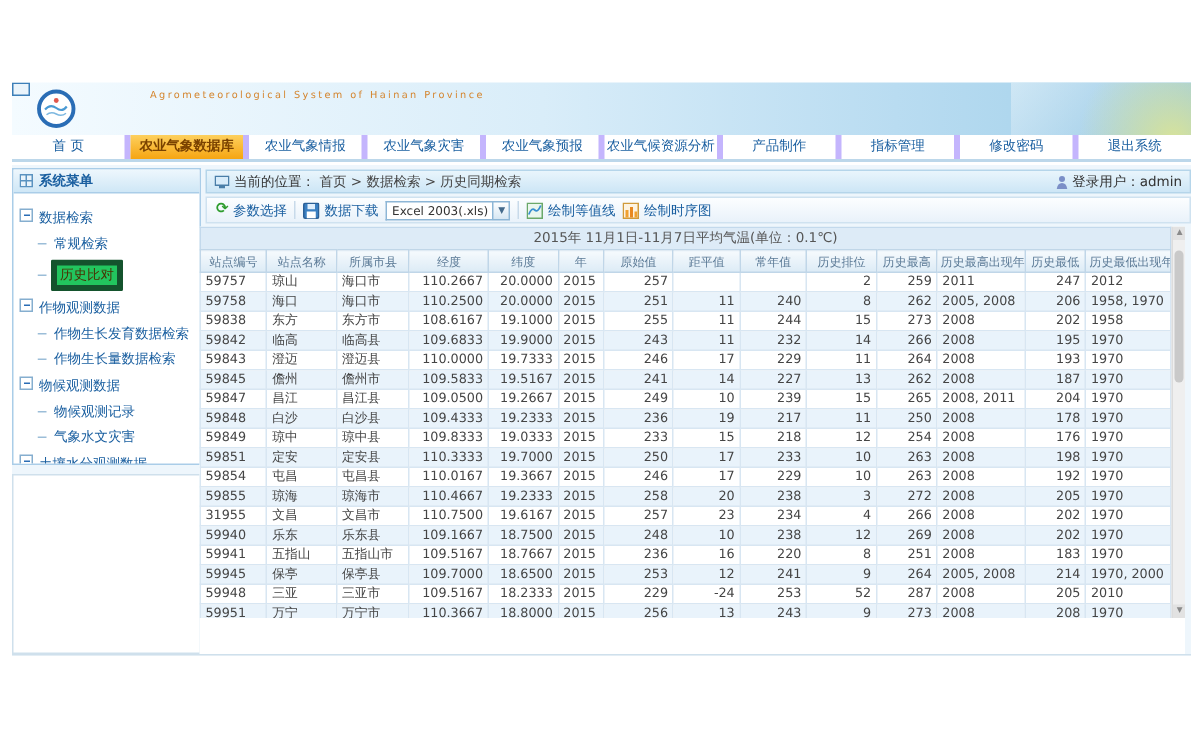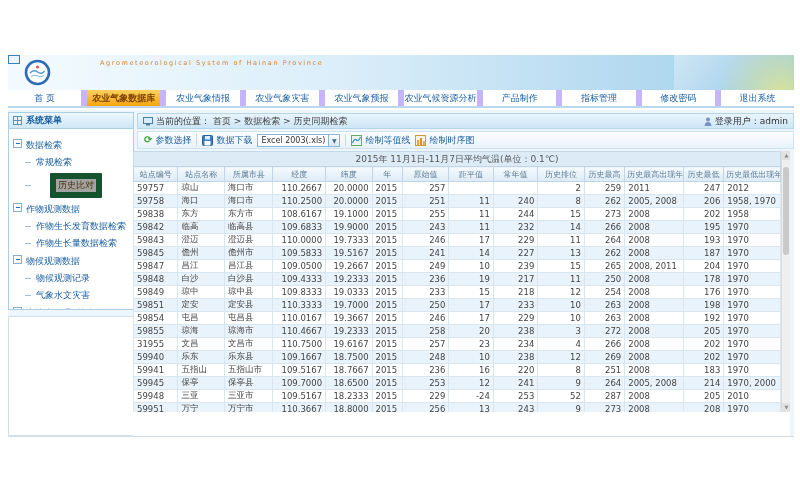--- a/index.html
+++ b/index.html
@@ -21,21 +21,21 @@
   .app-subtitle { font-size:6.5px; color:#d4852e; letter-spacing:1.6px; margin-top:1px; white-space:nowrap; }
   .slogan { position:absolute; left:555px; top:4px; text-align:left; z-index:2;margin-top:44px; }
   .slogan-l1 { font-size:8.5px; color:#3b87c8; letter-spacing:2px; font-weight:bold; }
   .slogan-l2 { font-size:8.5px; color:#4d94cf; letter-spacing:1px; margin-top:3px; margin-left:14px;
     background:rgba(255,255,255,0.5); padding:0 3px; border-radius:2px; display:inline-block; }
 
   
   .nav { position:absolute; left:8px; top:90px; width:786px; height:18px; background:#ffffff;
     display:flex; border-bottom:2px solid #bcd7ea; }
   .nav-item { flex:1; text-align:center; font-size:9px; color:#1a5fa0; line-height:17px;
-    border-right:6px solid #c4b5fd; white-space:nowrap; overflow:hidden; cursor:pointer; }
+    border-right:4px solid #c4b5fd; white-space:nowrap; overflow:hidden; cursor:pointer; }
   .nav-item:last-child { border-right:none; }
   .nav-item.active { background:linear-gradient(#fdd05e,#f6a512); color:#7a4200; font-weight:bold; }
 
   
   .content-bg { position:absolute; left:8px; top:110px; width:786px; height:327px;
     background:#eef6fc; border-bottom:1px solid #cfe0ec; }
 
   
   .sidebar-panel { position:absolute; left:8px; width:126px; background:#ffffff;
     border:1px solid #aacde8; }
@@ -46,21 +46,21 @@
     padding-left:4px; font-size:9px; color:#1a5fa0; font-weight:bold; }
   .tree { padding:5px 2px 0 2px; }
   .tree-group { display:flex; align-items:flex-start; gap:4px; font-size:9px; color:#1a5fa0;
     margin:5px 0 3px 2px; cursor:pointer; white-space:nowrap;font-family:Liberation Mono, monospace; }
   .tgl { width:9px; height:9px; border:1px solid #85aecf; background:#fff; position:relative; flex:none; }
   .tgl::after { content:""; position:absolute; left:2px; top:3px; width:4px; height:1px; background:#2a6db5; }
   .tree-child { font-size:9px; color:#1a5fa0; margin:4px 0 4px 14px; display:flex;
     align-items:center; cursor:pointer; white-space:nowrap; overflow:hidden; }
   .tree-child .dash { display:inline-block; width:6px; height:1px; background:#9bbdd8; margin-right:3px; flex:none; }
   .tree-child .lbl { padding:0 2px; }
-  .tree-child.selected .lbl { background:#a3a3a3; border:6px solid #14532d; color:#4a3000; border-radius:1px;margin-left:16px; }
+  .tree-child.selected .lbl { background:#22c55e; border:4px solid #14532d; color:#4a3000; border-radius:1px; }
 
   
   .breadcrumb { position:absolute; left:137px; top:113px; width:657px; height:16px;
     background:linear-gradient(#e9f5fc,#cde6f6); border:1px solid #b5d5ea;
     display:flex; align-items:center; font-size:9px; color:#444; padding:0 5px; gap:3px; }
   .breadcrumb .bc-label { font-weight:normal; color:#333; }
   .bc-user { margin-left:auto; display:flex; align-items:center; gap:3px; color:#333; }
 
   
   .toolbar { position:absolute; left:137px; top:131px; width:657px; height:18px;

